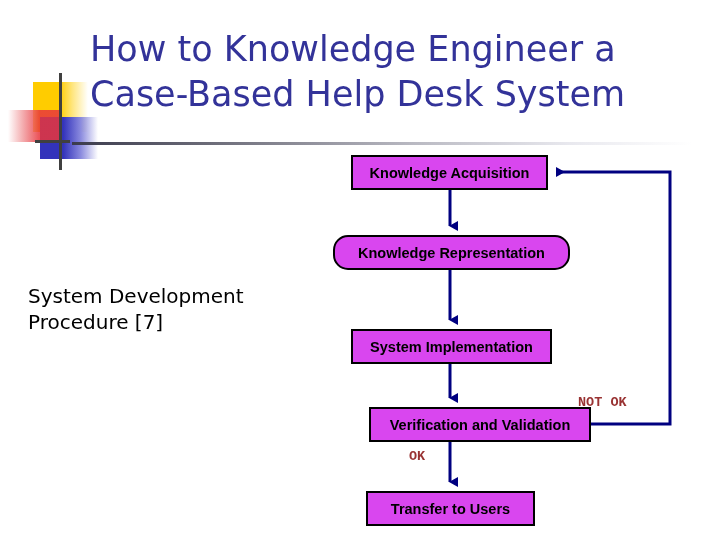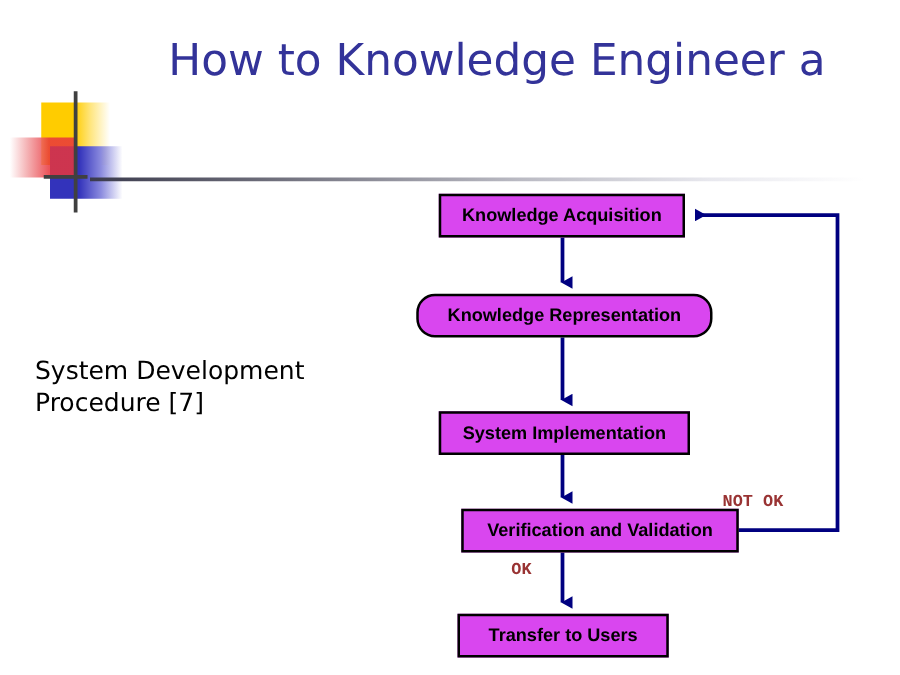--- a/index.html
+++ b/index.html
@@ -19,21 +19,21 @@
   
   .title {
     position: absolute;
     left: 90px;
     top: 27px;
     width: 615px;
     color: #333399;
     font-family: "DejaVu Sans", sans-serif;
     font-size: 35px;
     line-height: 45px;
-    text-align: center;
+    text-align: left;
     letter-spacing: 0px;
     white-space: nowrap;
   }
   .title-line { display: block; }
 
   
   .deco { position: absolute; left: 0px; top: 60px; width: 170px; height: 110px; }
   .deco-yellow {
     position: absolute;
     left: 33px; top: 22px;
@@ -137,20 +137,21 @@
   <div class="deco">
     <div class="deco-yellow"></div>
     <div class="deco-blue"></div>
     <div class="deco-red"></div>
     <div class="deco-vline"></div>
     <div class="deco-hline"></div>
   </div>
 
   <div class="title">
     <span class="title-line">How to Knowledge Engineer a</span>
+    <span class="title-line">Case-Based Help Desk System</span>
   </div>
 
   <div class="rule"></div>
 
   <div class="caption">
     <span class="caption-line">System Development</span>
     <span class="caption-line">Procedure [7]</span>
   </div>
 
   <svg id="connectors" viewBox="0 0 720 540">

